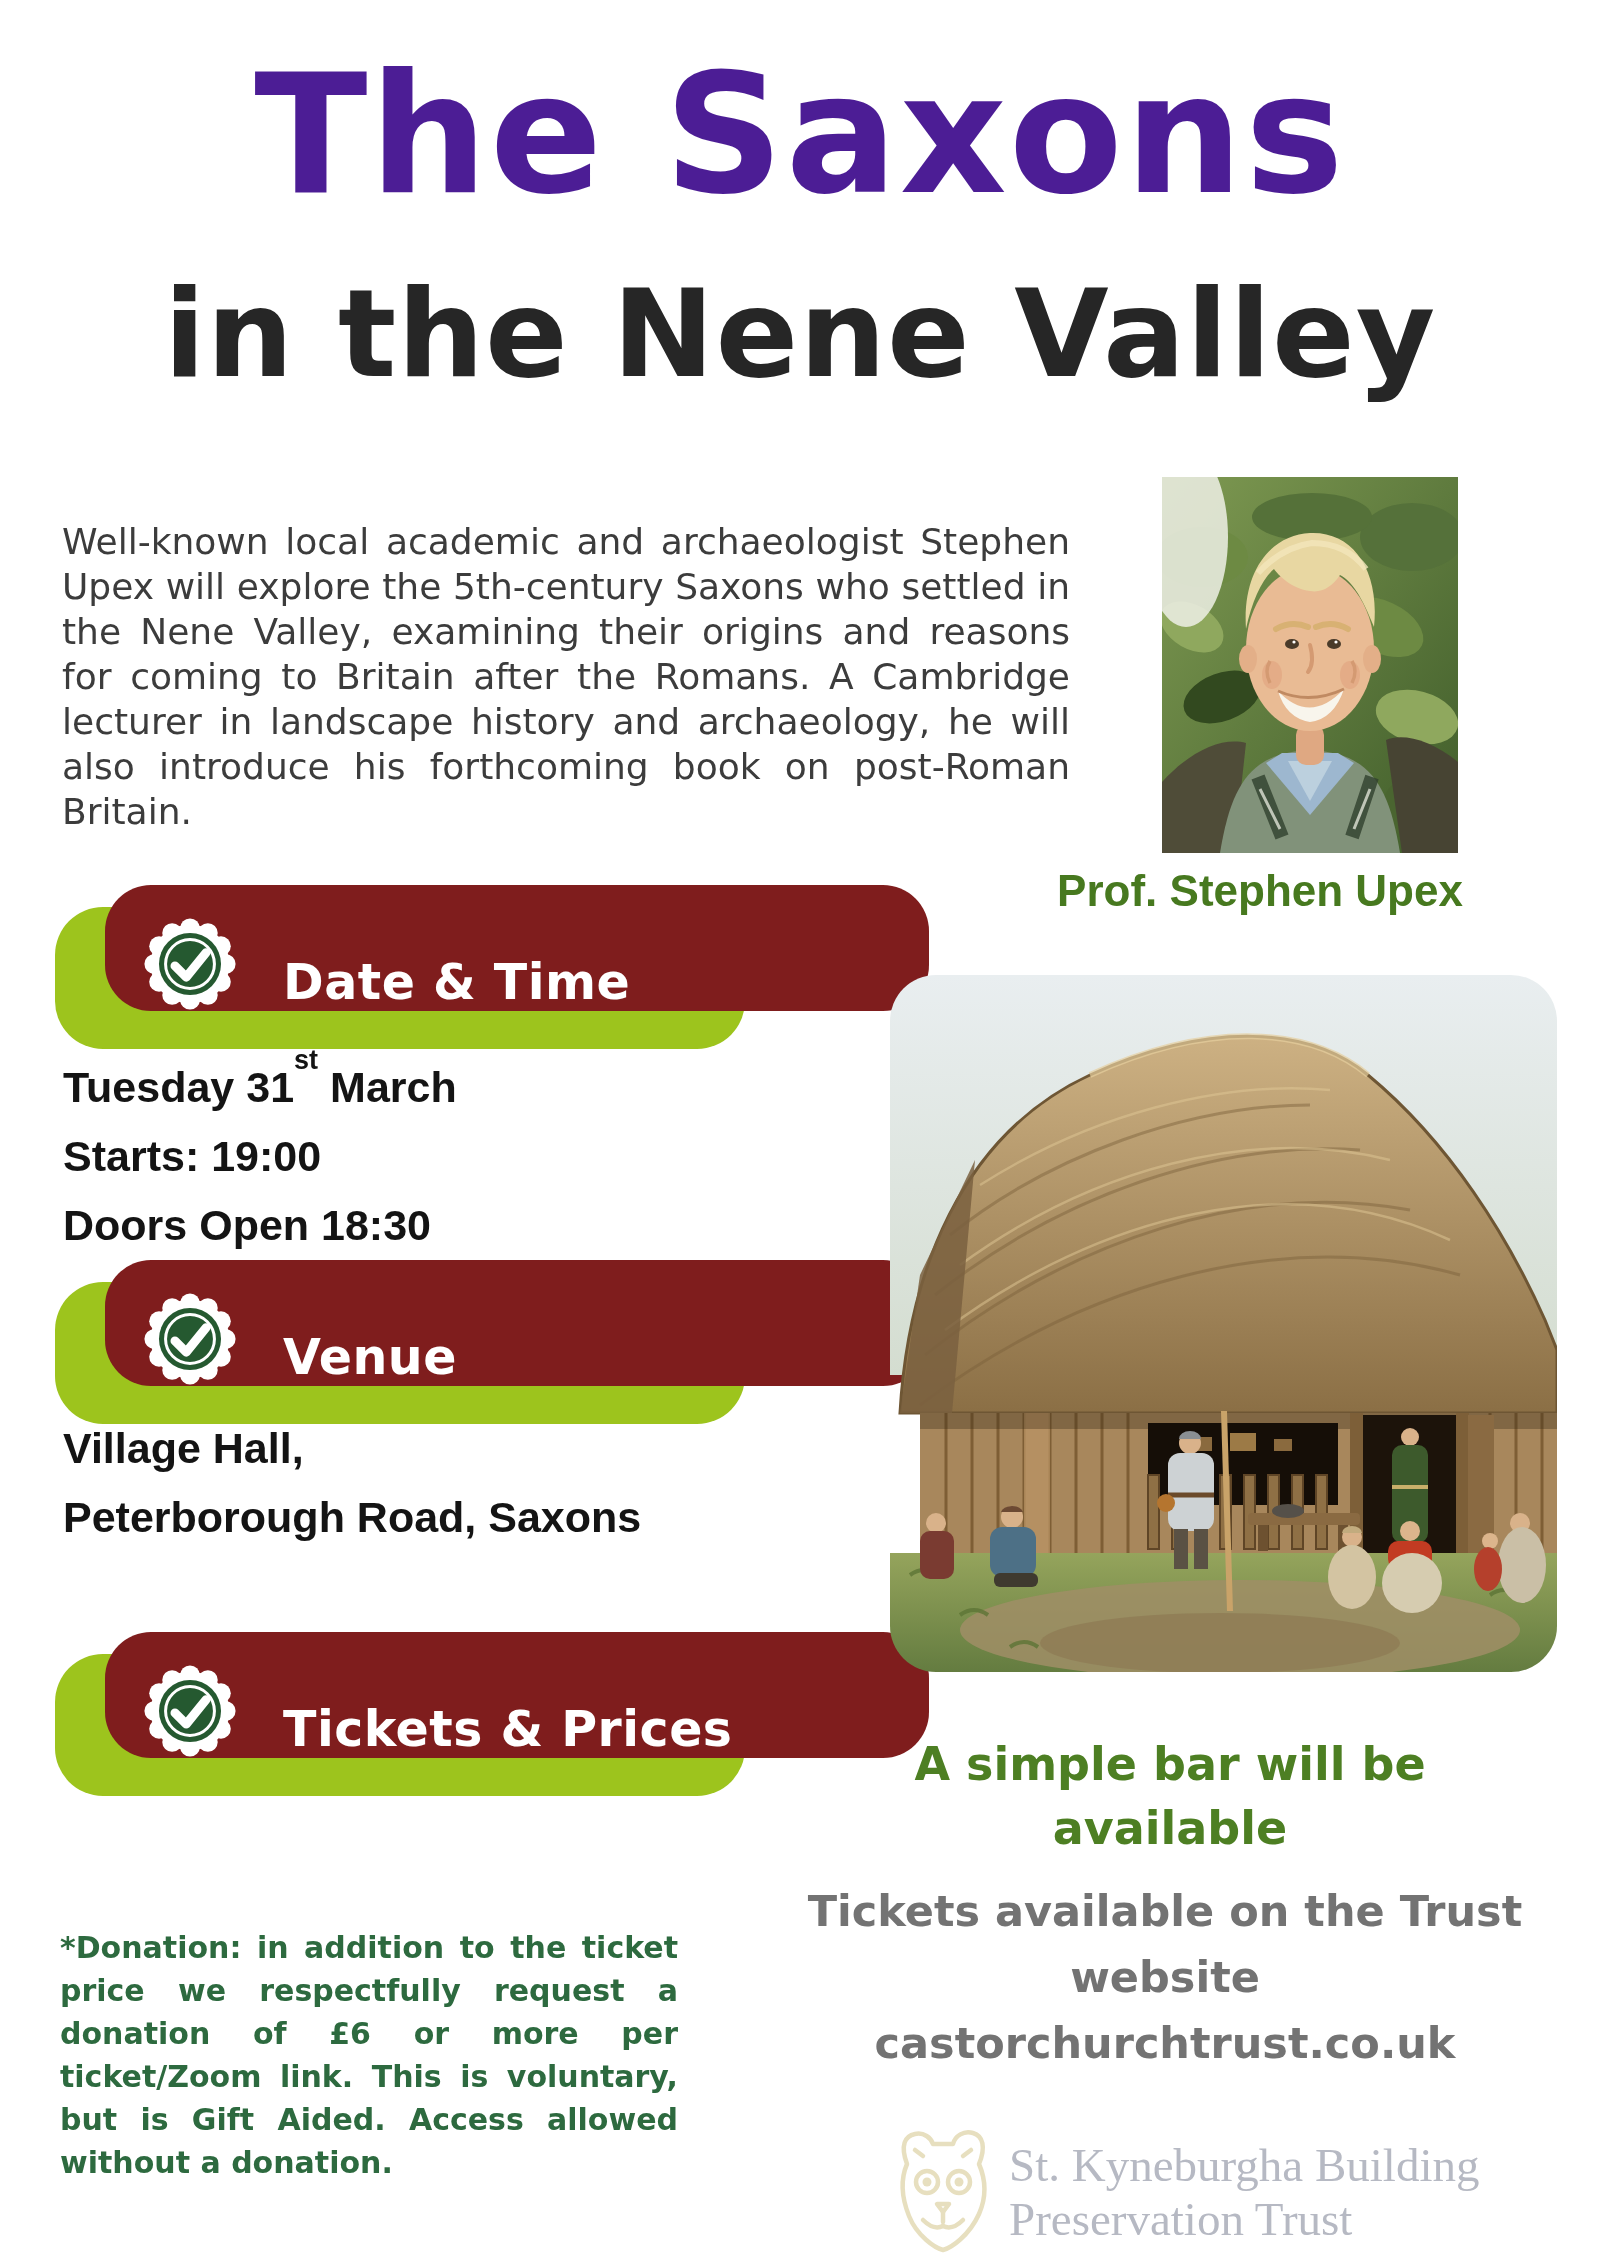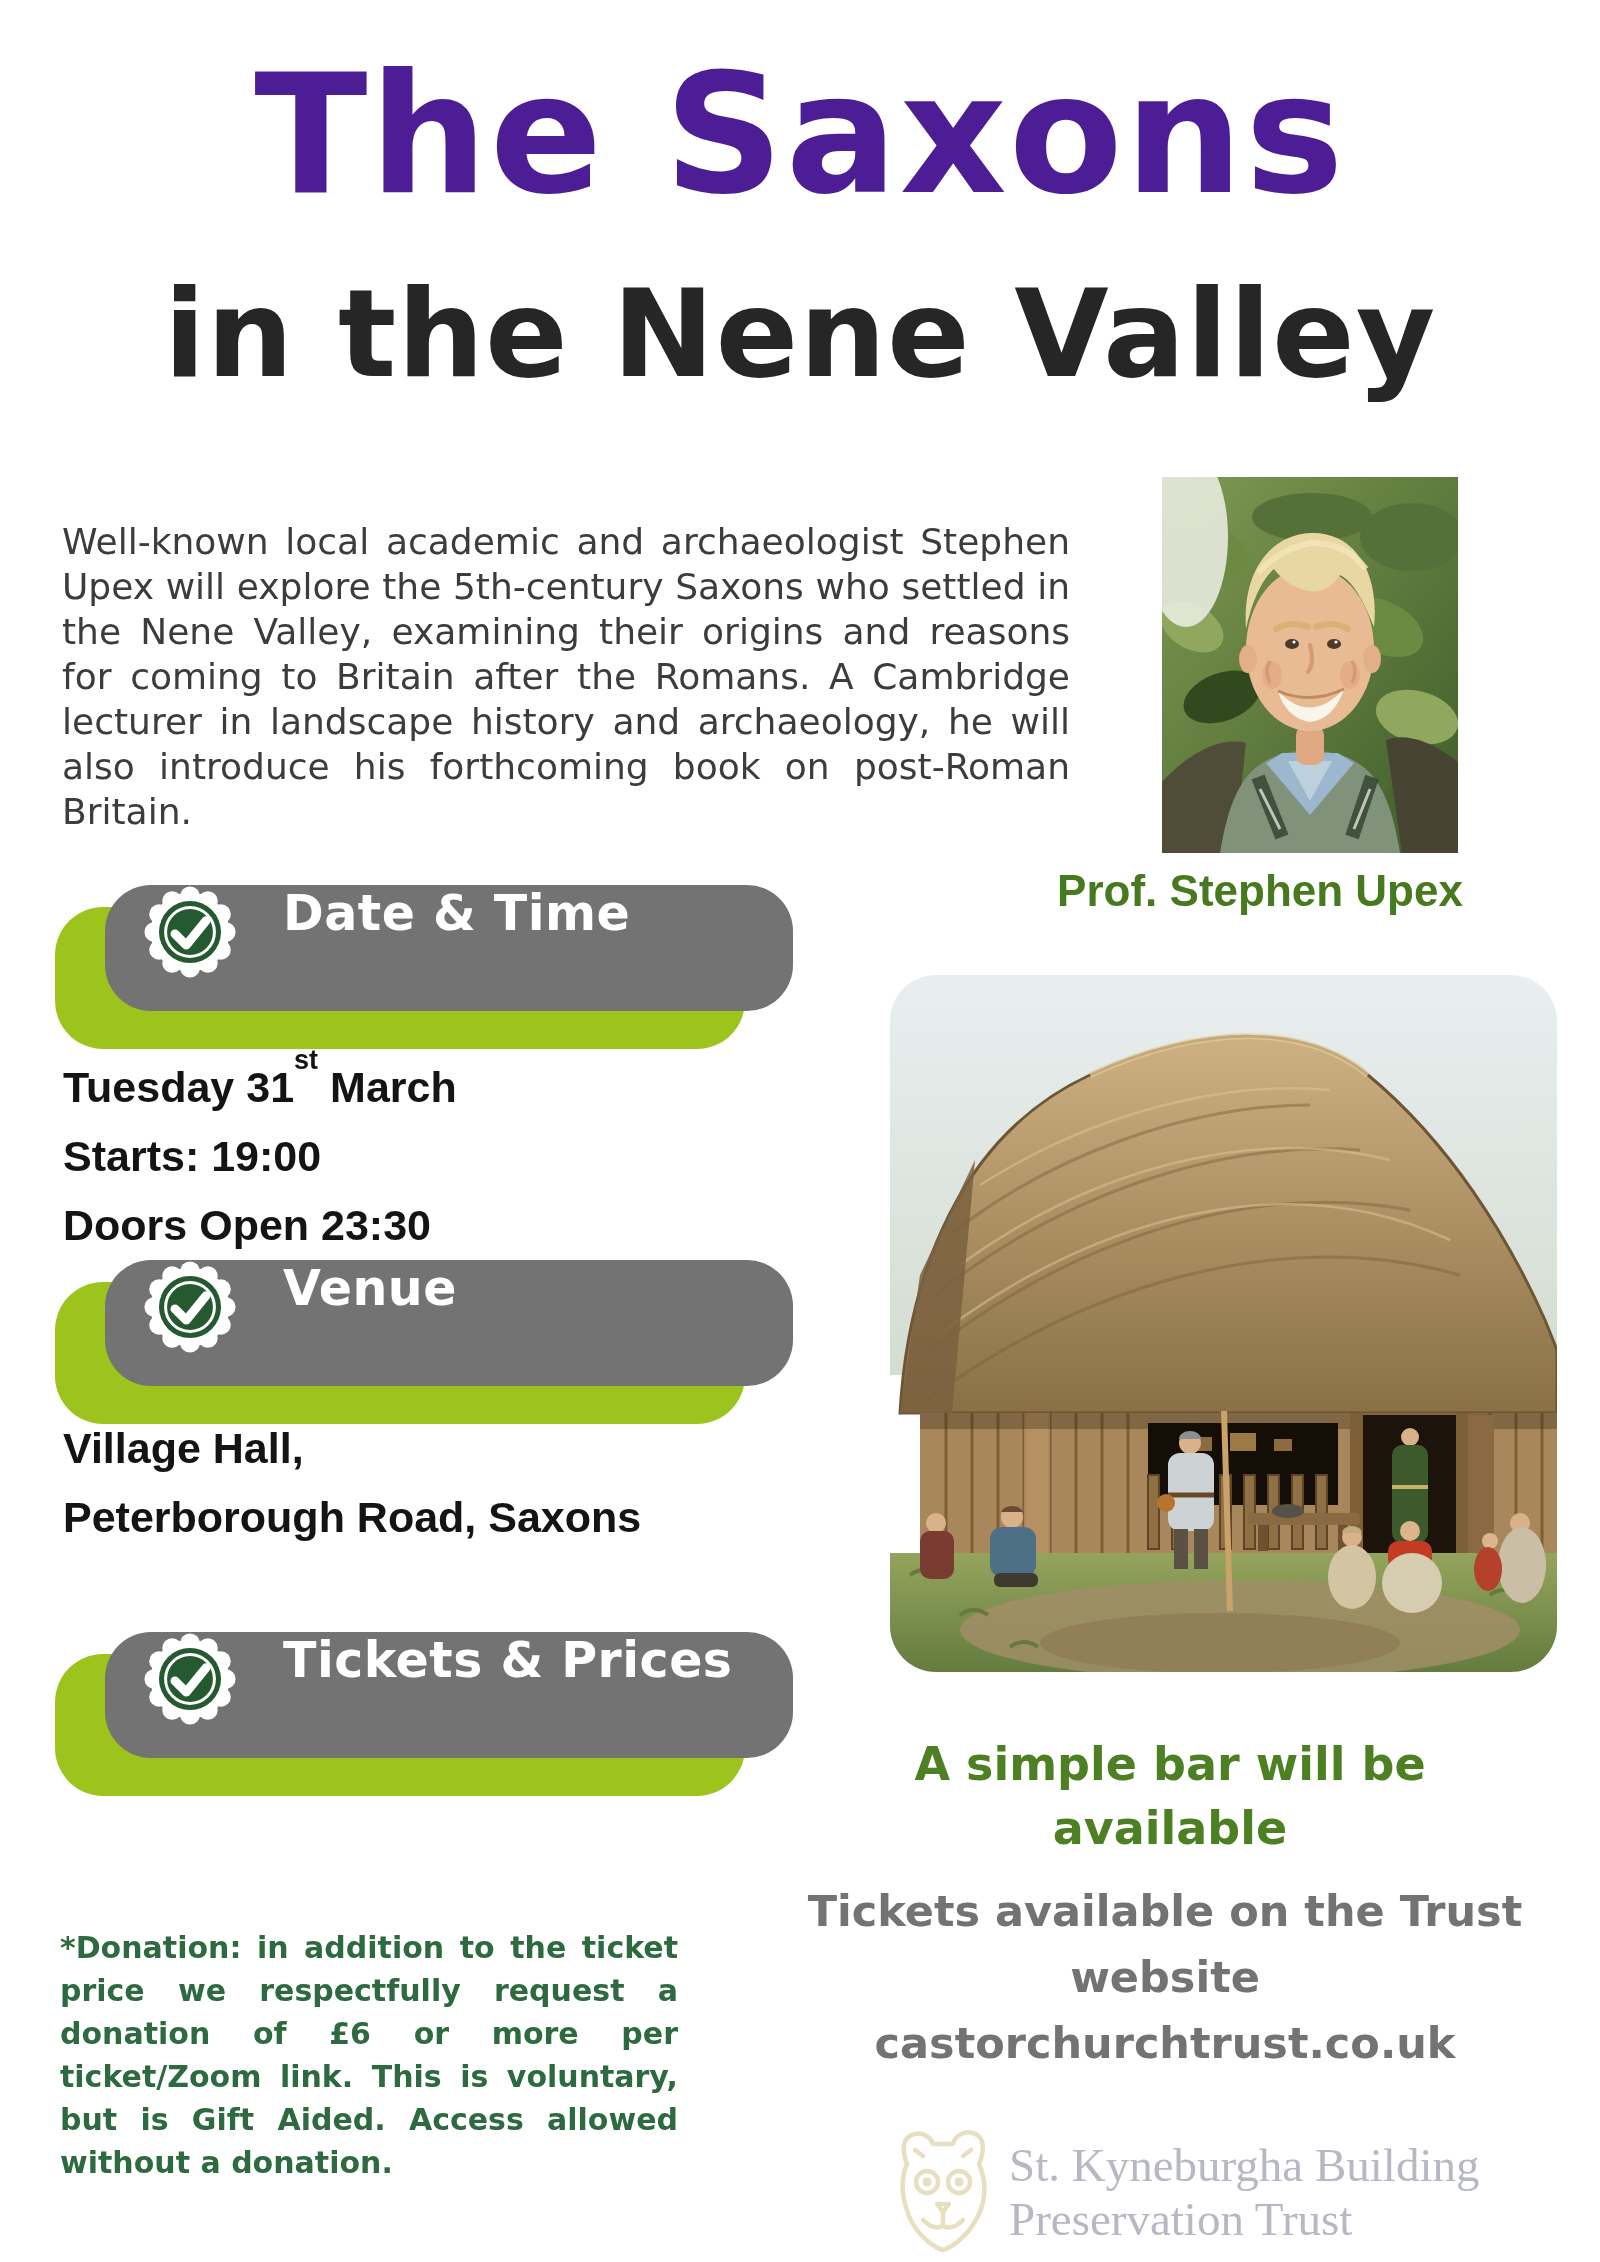--- a/index.html
+++ b/index.html
@@ -25,22 +25,22 @@
   .speaker-photo{position:absolute;left:1162px;top:477px;width:296px;height:376px;overflow:hidden;}
   .speaker-photo svg{display:block;width:100%;height:100%;}
   .speaker-caption{
     position:absolute;left:1020px;top:866px;width:480px;text-align:center;
     font-family:"Liberation Sans",sans-serif;font-weight:700;font-size:44px;color:#47791f;
   }
   
   .badge{position:absolute;width:745px;height:168px;}
   .badge .accent{position:absolute;left:0;top:22px;width:690px;height:142px;background:#9dc41d;border-radius:48px;}
   .badge .pill{
-    position:absolute;left:50px;top:0;width:688px;height:126px;background:#737373;border-radius:46px;
-    display:flex;align-items:flex-start;padding-left:38px;box-sizing:border-box;
+    position:absolute;left:50px;top:0;width:824px;height:126px;background:#7f1d1d;border-radius:46px;
+    display:flex;align-items:flex-end;padding-left:38px;box-sizing:border-box;
   }
   .badge .rosette{width:94px;height:94px;flex:none;}
   .badge .label{margin-left:46px;font-weight:700;font-size:49px;color:#ffffff;letter-spacing:.5px;}
   #badge-date{left:55px;top:885px;}
   #badge-venue{left:55px;top:1260px;}
   #badge-tickets{left:55px;top:1632px;}
   
   .info{
     position:absolute;left:63px;font-family:"Liberation Sans",sans-serif;
     font-weight:700;color:#141414;font-size:43px;line-height:69px;white-space:nowrap;
@@ -167,21 +167,21 @@
     <div class="pill">
       <svg class="rosette">
           <use href="#rosette"></use>
         </svg>
       <span class="label">Date &amp; Time</span>
     </div>
   </div>
   <div class="info" id="date-info">
     <div><span>Tuesday 31</span><sup class="ordinal">st</sup><span class="month">March</span></div>
     <div>Starts: 19:00</div>
-    <div>Doors Open 23:30</div>
+    <div>Doors Open 18:30</div>
   </div>
 
   <div class="badge" id="badge-venue">
     <div class="accent"></div>
     <div class="pill">
       <svg class="rosette">
           <use href="#rosette"></use>
         </svg>
       <span class="label">Venue</span>
     </div>

